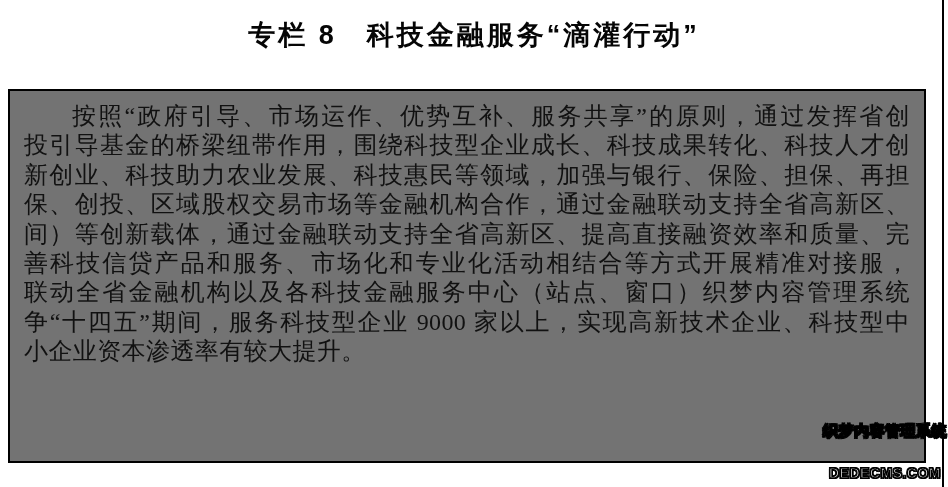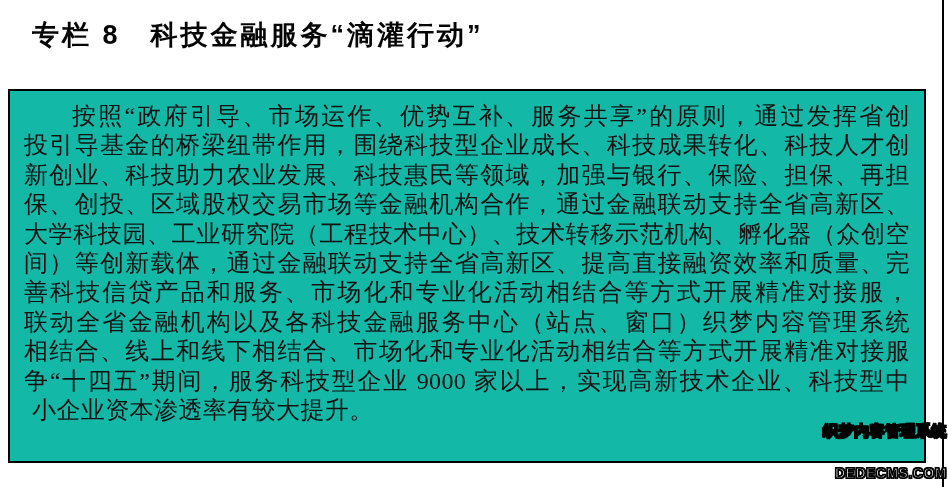--- a/index.html
+++ b/index.html
@@ -9,69 +9,67 @@
     background: #ffffff;
     overflow: hidden;
     font-family: "Liberation Serif", "DejaVu Serif", serif;
     color: #0d0d0d;
   }
   .page-title {
     position: absolute;
     top: 17px;
     left: 0;
     width: 948px;
-    text-align: left;
+    text-align: center;
     font-family: "Liberation Sans", "DejaVu Sans", sans-serif;
     font-weight: bold;
     font-size: 27px;
     letter-spacing: 3px;
     color: #050505;
     white-space: nowrap;
-    padding-left: 32px;
   }
   .content-box {
     position: absolute;
     left: 8px;
     top: 89px;
     width: 918px;
     height: 374px;
     border: 2px solid #000000;
-    background: #14b8a6;
+    background: #737373;
     padding: 11px 14px 0 14px;
     overflow: hidden;
   }
   .para-line {
     font-size: 24px;
     line-height: 29.4px;
     height: 29.4px;
     letter-spacing: 0.4px;
     white-space: nowrap;
     text-align: justify;
     text-align-last: justify;
     color: #111111;
   }
   .para-line.indent { text-indent: 2em; }
   .para-line.last {
     text-align-last: left;
     white-space: normal;
-    margin-left: 8px;
   }
   .page-edge-rule {
     position: absolute;
     left: 942px;
     top: 0;
     width: 2px;
     height: 487px;
     background: #000000;
   }
   .watermark {
     position: absolute;
     right: 1px;
     bottom: 6px;
-    text-align: right;
+    text-align: center;
     font-family: "Liberation Sans", "DejaVu Sans", sans-serif;
     font-weight: bold;
     color: #ffffff;
     -webkit-text-stroke: 1.3px #000000;
     text-shadow:
       -1px -1px 0 #000, 1px -1px 0 #000,
       -1px  1px 0 #000, 1px  1px 0 #000;
     line-height: 1.05;
   }
   .watermark .wm-line1 { font-size: 15px; letter-spacing: 0.5px; }
@@ -80,25 +78,23 @@
 </head>
 <body>
 
 <div class="page-title">专栏 8　科技金融服务“滴灌行动”</div>
 
 <div class="content-box">
   <div class="para-line indent">按照“政府引导、市场运作、优势互补、服务共享”的原则，通过发挥省创</div>
   <div class="para-line">投引导基金的桥梁纽带作用，围绕科技型企业成长、科技成果转化、科技人才创</div>
   <div class="para-line">新创业、科技助力农业发展、科技惠民等领域，加强与银行、保险、担保、再担</div>
   <div class="para-line">保、创投、区域股权交易市场等金融机构合作，通过金融联动支持全省高新区、</div>
-  <div class="para-line">大学科技园、工业研究院（工程技术中心）、技术转移示范机构、孵化器（众创空</div>
   <div class="para-line">间）等创新载体，通过金融联动支持全省高新区、提高直接融资效率和质量、完</div>
   <div class="para-line">善科技信贷产品和服务、市场化和专业化活动相结合等方式开展精准对接服，</div>
   <div class="para-line">联动全省金融机构以及各科技金融服务中心（站点、窗口）织梦内容管理系统</div>
-  <div class="para-line">相结合、线上和线下相结合、市场化和专业化活动相结合等方式开展精准对接服</div>
   <div class="para-line">争“十四五”期间，服务科技型企业 9000 家以上，实现高新技术企业、科技型中</div>
   <div class="para-line last">小企业资本渗透率有较大提升。</div>
 </div>
 
 <div class="page-edge-rule"></div>
 
 <div class="watermark">
   <div class="wm-line1">织梦内容管理系统</div>
   <div class="wm-line2">DEDECMS.COM</div>
 </div>

